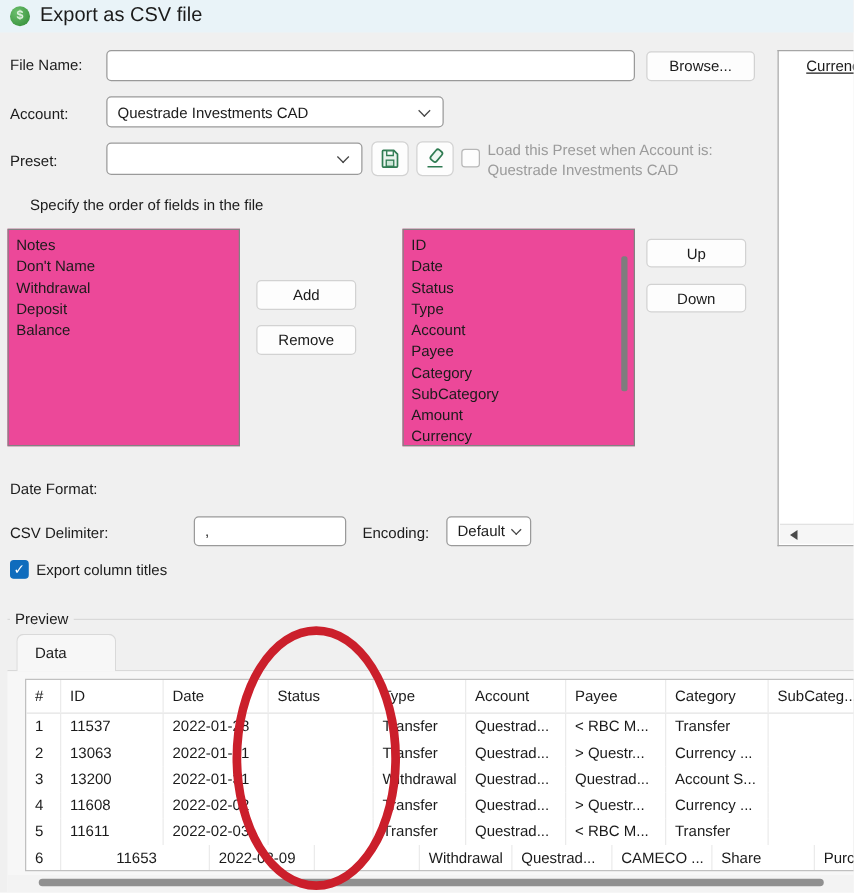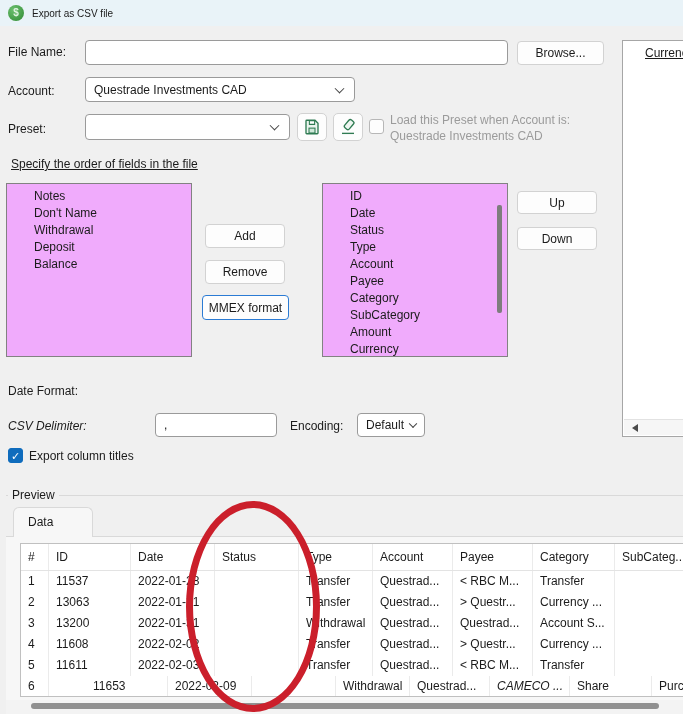--- a/index.html
+++ b/index.html
@@ -5,43 +5,43 @@
   * { box-sizing: border-box; margin: 0; padding: 0; }
   html, body { width: 683px; height: 714px; overflow: hidden; }
   body { font-family: "Liberation Sans", sans-serif; font-size: 12px; color: #1b1b1b; }
   #app { position: relative; width: 683px; height: 714px; background: #f0f0f0; overflow: hidden; }
 
   .titlebar { position: absolute; left: 0; top: 0; width: 683px; height: 26px;
               background: #e9f3f8; display: flex; align-items: center; padding-left: 8px; gap: 8px; }
   .logo { width: 16px; height: 16px; border-radius: 50%;
           background: radial-gradient(circle at 35% 30%, #6cbf6e, #2f8a33);
           color: #dff2df; font-size: 10px; font-weight: bold; line-height: 16px; text-align: center; }
-  .title-text { font-size: 10px; }
+  .title-text { font-size: 16px; }
 
   .label { position: absolute; white-space: nowrap; }
   .glabel { position: absolute; white-space: nowrap; color: #9b9b9b; line-height: 16px; }
 
   .input { position: absolute; background: #fff; border: 1px solid #9a9a9a; border-radius: 4px;
            font-family: "Liberation Sans", sans-serif; font-size: 12px; padding: 0 8px; color: #1b1b1b; }
   .combo { position: absolute; background: #fff; border: 1px solid #9a9a9a; border-radius: 4px;
            display: flex; align-items: center; padding-left: 8px; cursor: default; }
   .combo .chev { position: absolute; right: 11px; top: 50%; width: 7px; height: 7px;
                  border-right: 1.4px solid #444; border-bottom: 1.4px solid #444;
                  transform: translateY(-70%) rotate(45deg); }
   .chev-sm { right: 8px !important; width: 6px !important; height: 6px !important; }
 
   .btn { position: absolute; background: #fdfdfd; border: 1px solid #d2d2d2; border-radius: 4px;
          display: flex; align-items: center; justify-content: center; font-size: 12px;
          color: #1b1b1b; cursor: default; }
   .btn-focus { border: 1.5px solid #2b7bd4; }
   .iconbtn { position: absolute; background: #fdfdfd; border: 1px solid #d2d2d2; border-radius: 5px;
              display: flex; align-items: center; justify-content: center; }
 
-  .listbox { position: absolute; background: #f0abfc; border: 1px solid #828282; padding-top: 4px;
-             overflow: hidden; padding-left: 21px; }
+  .listbox { position: absolute; background: #ec4899; border: 1px solid #828282; padding-top: 4px;
+             overflow: hidden; }
   .li { height: 17px; line-height: 17px; padding-left: 6px; white-space: nowrap; }
   .vthumb { position: absolute; width: 5px; background: #7d7d7d; border-radius: 2px; }
 
   .checkbox { position: absolute; width: 15px; height: 15px; border-radius: 3px; }
   .cb-off { border: 1px solid #b7b7b7; background: #fdfdfd; }
   .cb-on  { background: #0f6cbd; border: 1px solid #0f6cbd; color: #fff; font-size: 11px;
             line-height: 14px; text-align: center; }
   .group-line { position: absolute; height: 1px; background: #d9d9d9; }
   .legend { position: absolute; background: #f0f0f0; padding: 0 4px; z-index: 2; }
 
@@ -108,54 +108,53 @@
   <div class="iconbtn" style="left:333px; top:113px; width:30px; height:28px;">
     <svg width="18" height="18" viewBox="0 0 24 24" fill="none" stroke="#2f7b52" stroke-width="1.8">
       <rect x="9.5" y="2" width="8" height="13.5" rx="2.5" transform="rotate(40 13.5 8.75)" fill="#eef6f1"></rect>
       <path d="M4 20.5h16"></path>
     </svg>
   </div>
   <div class="checkbox cb-off" style="left:369px; top:119px;"></div>
   <div class="glabel" style="left:390px; top:112px;">Load this Preset when Account is:</div>
   <div class="glabel" style="left:390px; top:128px;">Questrade Investments CAD</div>
 
-  <div class="label" style="left:11px; top:157px;text-decoration:underline;">Specify the order of fields in the file</div>
+  <div class="label" style="left:24px; top:157px;">Specify the order of fields in the file</div>
 
   <div class="listbox" style="left:6px; top:183px; width:186px; height:174px;" id="listLeft">
       <div class="li">Notes</div>
       <div class="li">Don't Name</div>
       <div class="li">Withdrawal</div>
       <div class="li">Deposit</div>
       <div class="li">Balance</div>
     </div>
 
   <div class="btn" style="left:205px; top:224px; width:80px; height:24px;">Add</div>
   <div class="btn" style="left:205px; top:260px; width:80px; height:24px;">Remove</div>
-  <div class="btn btn-focus" style="left:202px; top:295px; width:87px; height:25px;">MMEX format</div>
 
   <div class="listbox" style="left:322px; top:183px; width:186px; height:174px;" id="listRight">
     <div class="vthumb" style="left:174px; top:21px; height:108px;"></div>
   <div class="li">ID</div>
       <div class="li">Date</div>
       <div class="li">Status</div>
       <div class="li">Type</div>
       <div class="li">Account</div>
       <div class="li">Payee</div>
       <div class="li">Category</div>
       <div class="li">SubCategory</div>
       <div class="li">Amount</div>
       <div class="li">Currency</div>
     </div>
 
   <div class="btn" style="left:517px; top:191px; width:80px; height:23px;">Up</div>
   <div class="btn" style="left:517px; top:227px; width:80px; height:23px;">Down</div>
 
   <div class="label" style="left:8px; top:384px;">Date Format:</div>
 
-  <div class="label" style="left:8px; top:419px;font-style:italic;">CSV Delimiter:</div>
+  <div class="label" style="left:8px; top:419px;">CSV Delimiter:</div>
   <input class="input" style="left: 155px; top: 413px; width: 122px; height: 24px;" value=",">
   <div class="label" style="left:290px; top:419px;">Encoding:</div>
   <div class="combo" style="left:357px; top:413px; width:68px; height:24px;">
     <span>Default</span>
     <span class="chev chev-sm"></span>
   </div>
 
   <div class="checkbox cb-on" style="left:8px; top:448px;">
     <span>✓</span>
   </div>
@@ -236,21 +235,21 @@
           <div class="cell" style="width: 82px;">Transfer</div>
           <div class="cell" style="width: 95px;"></div>
         </div>
         <div class="trow">
           <div class="cell" style="width: 28px;">6</div>
           <div class="cell" style="width: 82px; margin-left: 37px;">11653</div>
           <div class="cell" style="width: 84px;">2022-02-09</div>
           <div class="cell" style="width: 84px;"></div>
           <div class="cell" style="width: 74px;">Withdrawal</div>
           <div class="cell" style="width: 80px;">Questrad...</div>
-          <div class="cell" style="width: 80px; font-style: italic;">CAMECO ...</div>
+          <div class="cell" style="width: 80px;">CAMECO ...</div>
           <div class="cell" style="width: 82px;">Share</div>
           <div class="cell" style="width: 95px;">Purchase</div>
         </div>
       </div>
   </div>
 
   <div class="hscroll-track" style="left:6px; top:700px; width:677px; height:14px;">
     <div class="hscroll-thumb" style="left:25px; top:3px; width:628px; height:6px;"></div>
   </div>
 

